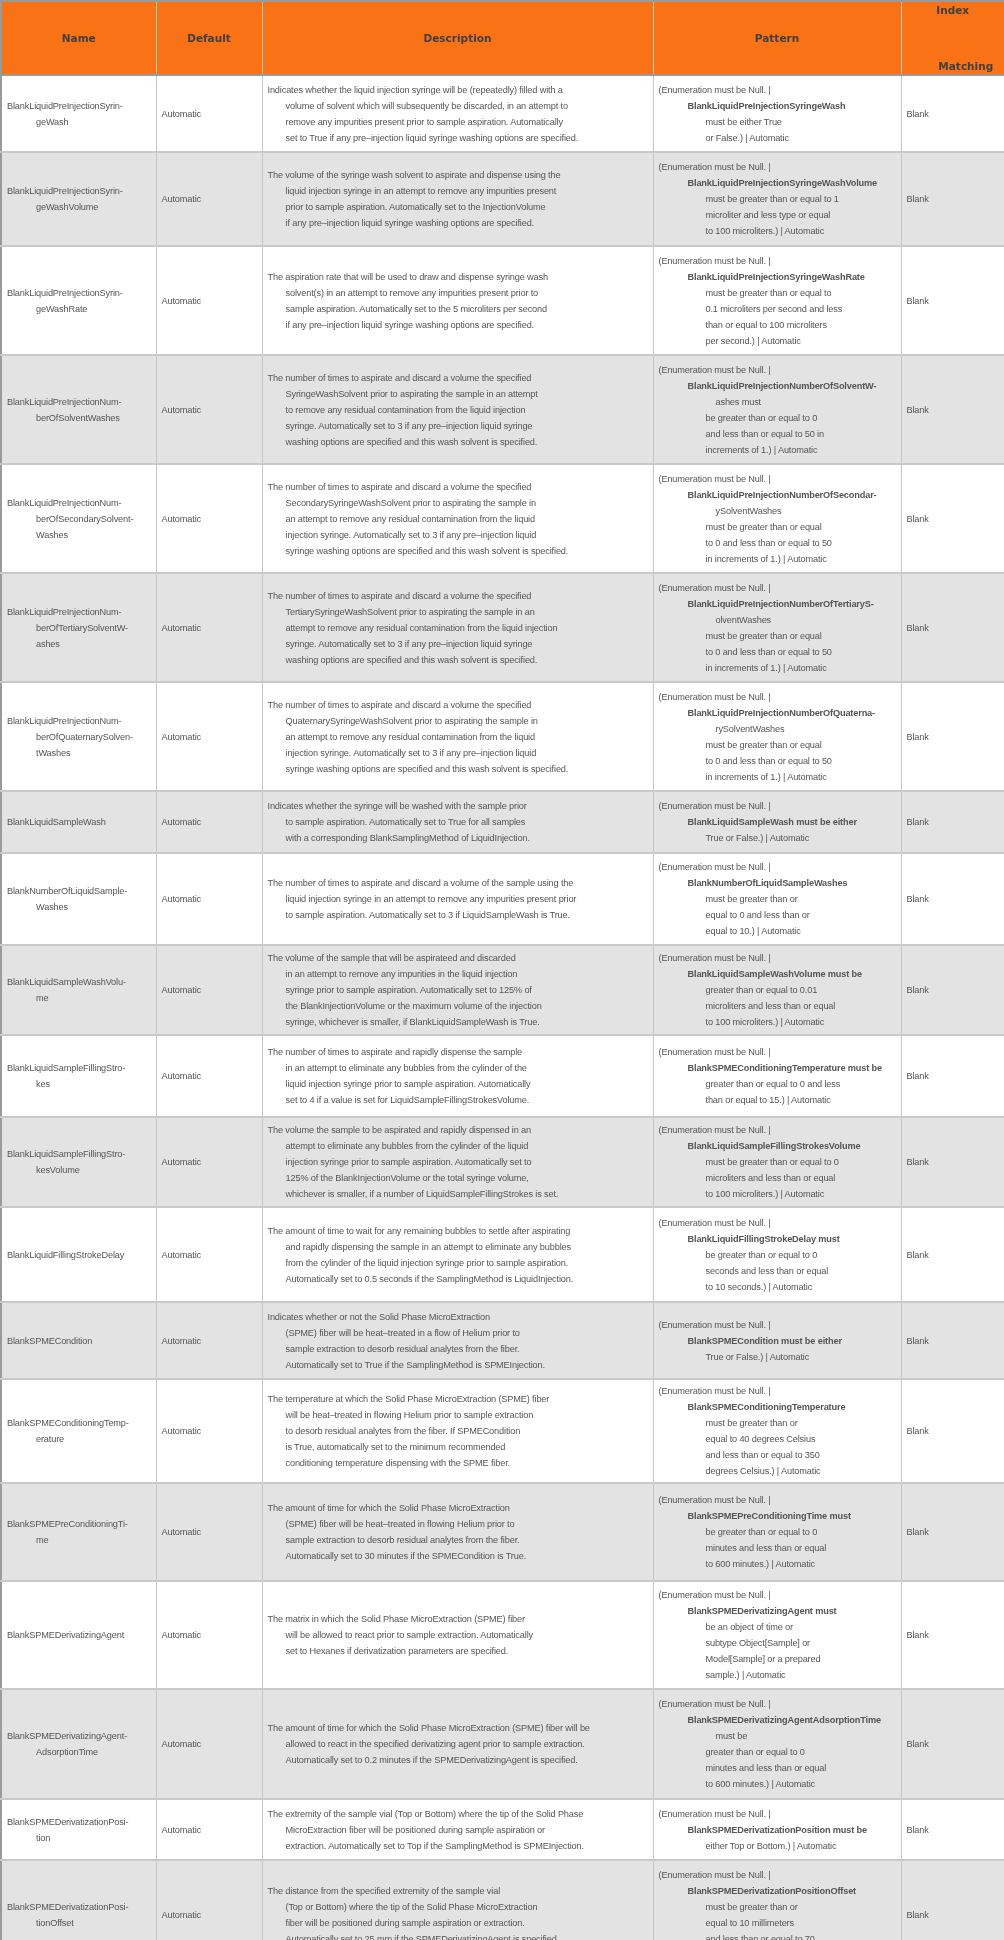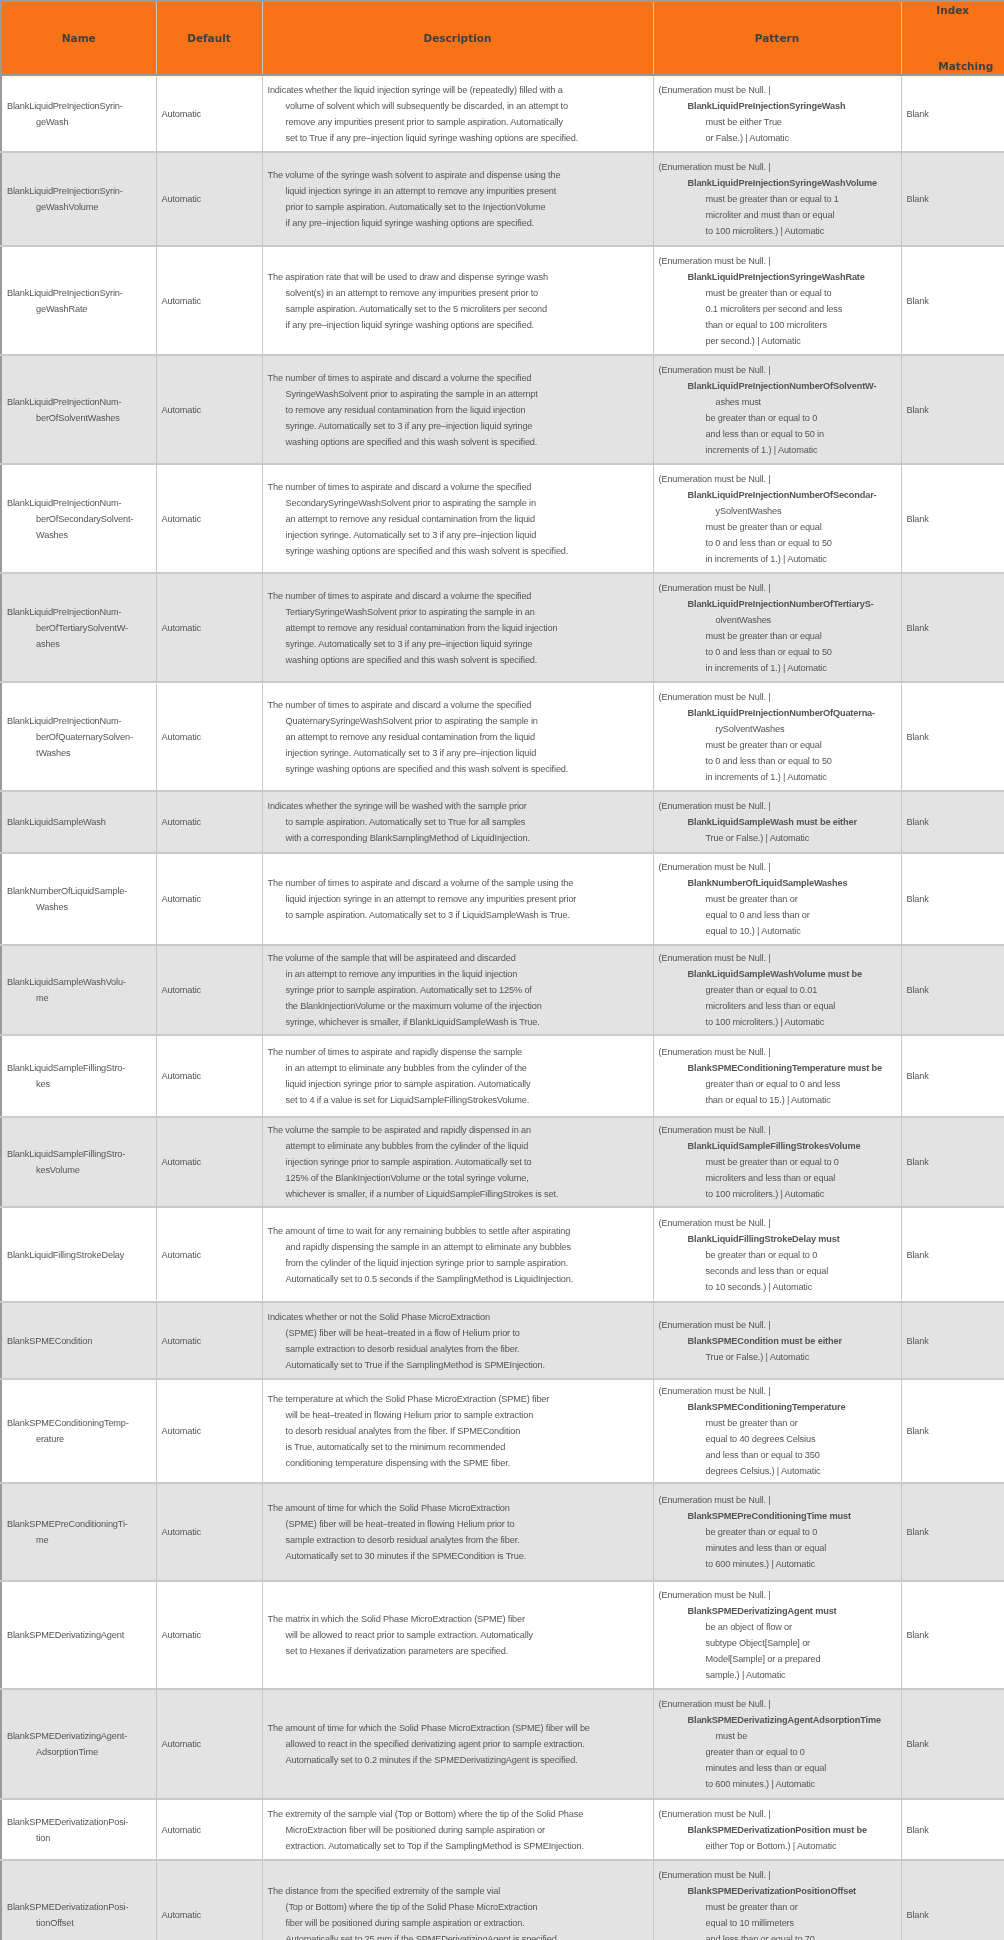--- a/index.html
+++ b/index.html
@@ -116,21 +116,21 @@
             <span class="l">liquid injection syringe in an attempt to remove any impurities present</span>
             <span class="l">prior to sample aspiration.  Automatically set to the InjectionVolume</span>
             <span class="l">if any pre–injection liquid syringe washing options are specified.</span>
           </span>
         </td>
         <td class="pat">
           <span class="hang">
             <span class="l">(Enumeration must be Null. |</span>
             <span class="l i1">BlankLiquidPreInjectionSyringeWashVolume</span>
             <span class="l i2">must be greater than or equal to 1</span>
-            <span class="l i2">microliter and must than or equal</span>
+            <span class="l i2">microliter and less type or equal</span>
             <span class="l i2">to 100 microliters.) | Automatic</span>
           </span>
         </td>
         <td>Blank</td>
       </tr>
       <tr style="height: 109px;">
         <td class="name-cell">
           <span class="hang">
             <span class="l">BlankLiquidPreInjectionSyrin-</span>
             <span class="l">geWashRate</span>
@@ -524,21 +524,21 @@
           <span class="hang">
             <span class="l">The matrix in which the Solid Phase MicroExtraction (SPME) fiber</span>
             <span class="l">will be allowed to react prior to sample extraction.  Automatically</span>
             <span class="l">set to Hexanes if derivatization parameters are specified.</span>
           </span>
         </td>
         <td class="pat">
           <span class="hang">
             <span class="l">(Enumeration must be Null. |</span>
             <span class="l i1">BlankSPMEDerivatizingAgent must</span>
-            <span class="l i2">be an object of flow or</span>
+            <span class="l i2">be an object of time or</span>
             <span class="l i2">subtype Object[Sample] or</span>
             <span class="l i2">Model[Sample] or a prepared</span>
             <span class="l i2">sample.) | Automatic</span>
           </span>
         </td>
         <td>Blank</td>
       </tr>
       <tr style="height: 110px;">
         <td class="name-cell">
           <span class="hang">

